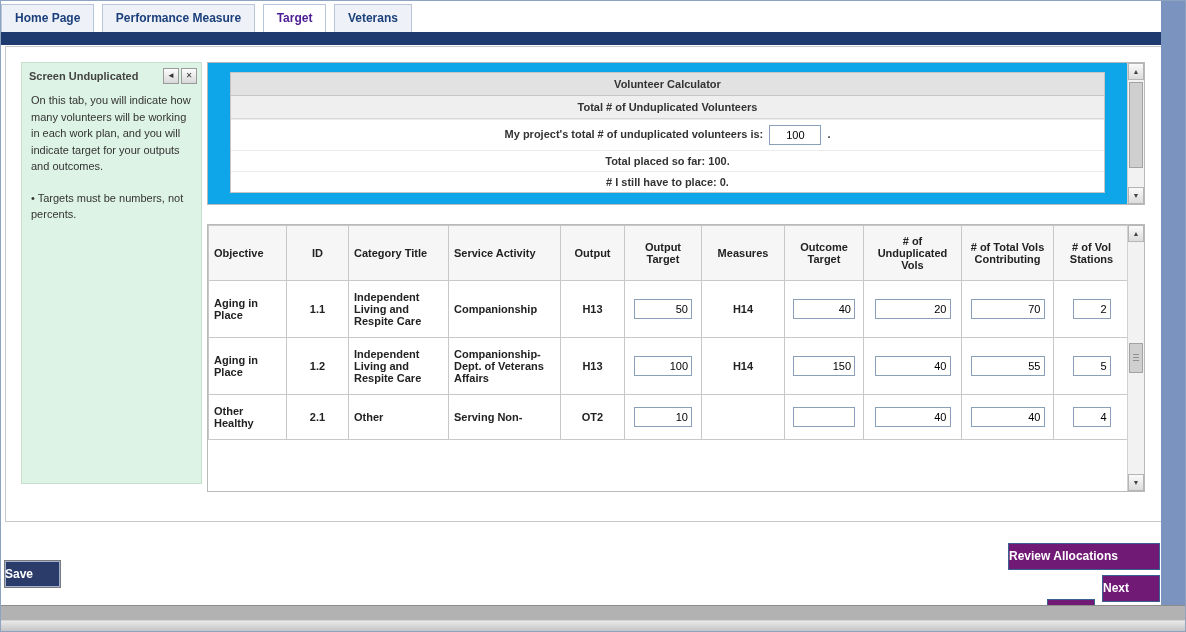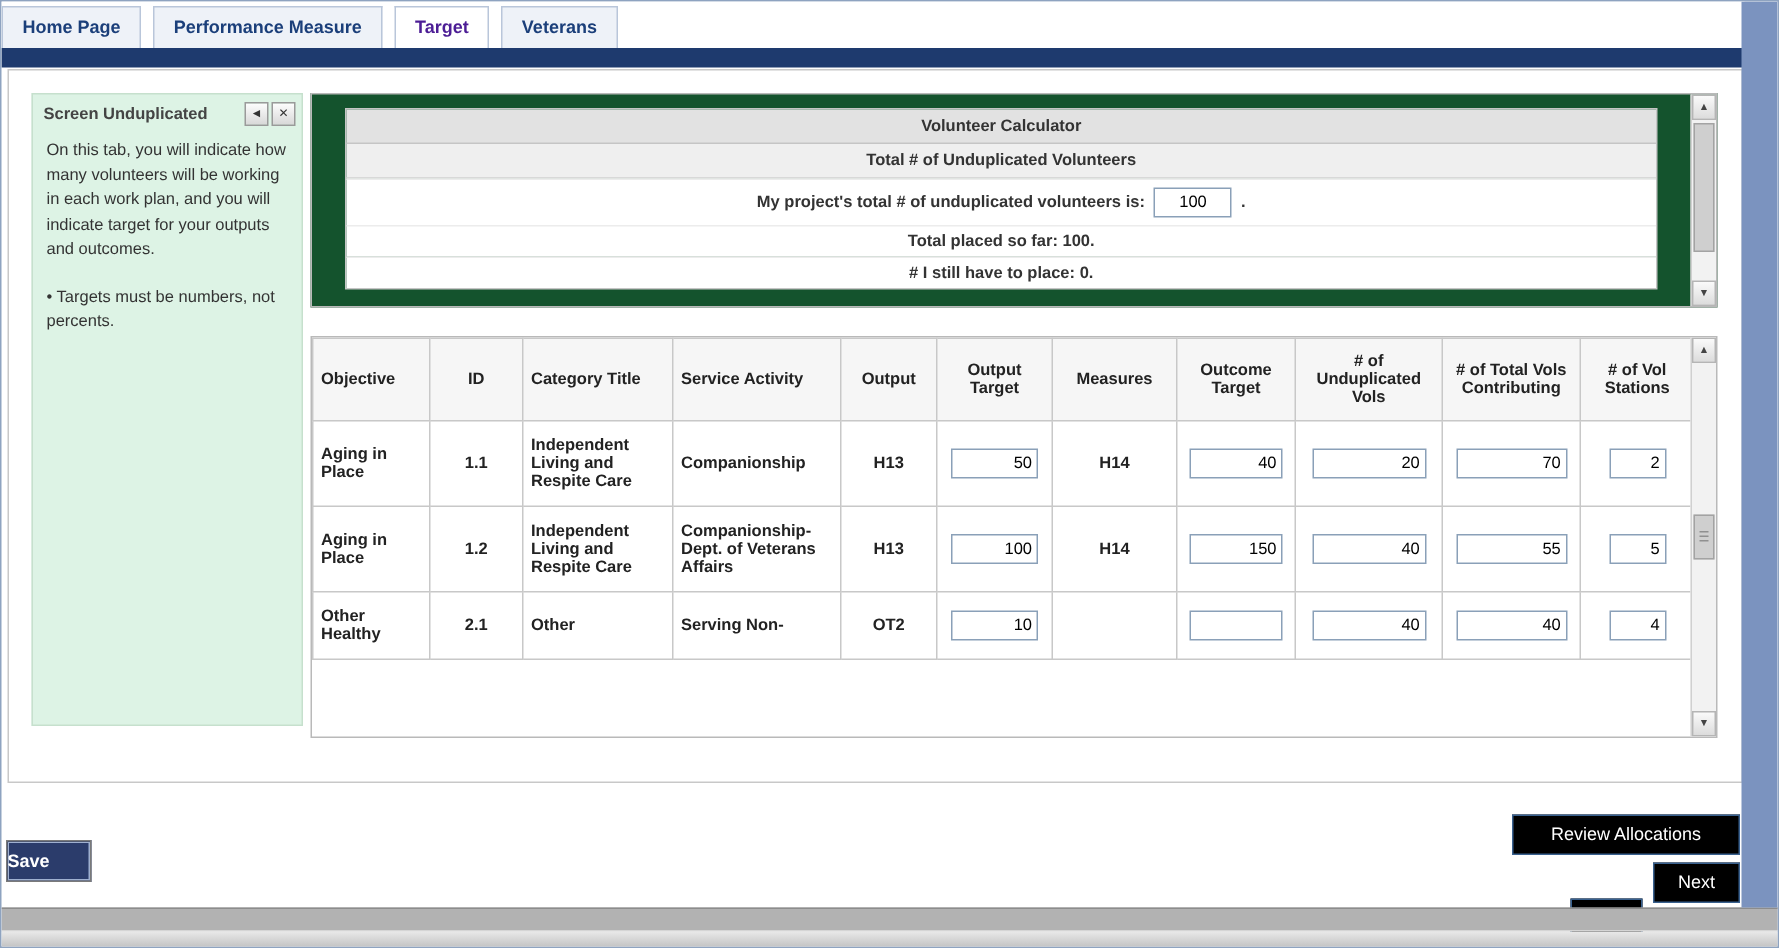--- a/index.html
+++ b/index.html
@@ -29,21 +29,21 @@
 
   
   .sidebar { position:absolute; left:15px; top:15px; width:181px; height:422px; background:#ddf3e5; border:1px solid #c6e0cd; font-size:11px; color:#333; }
   .sidebar-header { display:flex; align-items:center; padding:5px 4px 4px 7px; }
   .sidebar-title { flex:1; font-weight:bold; color:#444; font-size:11px; }
   .sb-mini-btn { width:16px; height:16px; margin-left:2px; background:linear-gradient(#fdfdfd,#d8d8d8); border:1px solid #9a9a9a; font-size:8px; line-height:14px; text-align:center; color:#333; cursor:pointer; }
   .sidebar-body { padding:4px 9px; line-height:1.5; }
   .sidebar-body p { margin-bottom:15px; }
 
   
-  .calc-panel { position:absolute; left:201px; top:15px; width:938px; height:143px; border:1px solid #b9b9b9; background:#14532d; }
+  .calc-panel { position:absolute; left:201px; top:15px; width:938px; height:143px; border:1px solid #b9b9b9; background:#0ea5e9; }
   .calc-inner { position:absolute; left:0; top:0; right:17px; bottom:0; padding:9px 22px; overflow:hidden; }
   .calc-box { border:1px solid #c5c5c5; font-size:11px; color:#333; font-weight:bold; text-align:center; }
   .calc-title { background:#e2e2e2; padding:5px 0; border-bottom:1px solid #c5c5c5; }
   .calc-sub { background:#efefef; padding:5px 0; border-bottom:1px solid #d8d8d8; }
   .calc-row { background:#ffffff; padding:4px 0; border-top:1px solid #ececec; }
   .calc-row.input-row { padding:5px 0; }
   .calc-input { width:52px; height:20px; border:1px solid #8aa0b8; font-size:11px; text-align:center; font-family:inherit; margin:0 3px; vertical-align:middle; }
 
   .summary-panel { position:absolute; left:201px; top:177px; width:938px; height:268px; border:1px solid #b9b9b9; background:#ffffff; overflow:hidden; }
   .summary-inner { position:absolute; left:0; top:0; right:17px; bottom:0; overflow:hidden; }
@@ -57,21 +57,21 @@
 
   
   .scrollbar { position:absolute; right:0; top:0; bottom:0; width:17px; background:#f2f2f2; border-left:1px solid #d0d0d0; }
   .sb-btn { position:absolute; left:0; width:16px; height:17px; background:linear-gradient(#fafafa,#dcdcdc); border:1px solid #b5b5b5; font-size:7px; line-height:15px; text-align:center; color:#444; cursor:pointer; }
   .sb-btn.up { top:0; }
   .sb-btn.down { bottom:0; }
   .sb-thumb { position:absolute; left:1px; width:14px; background:#cfcfcf; border:1px solid #a3a3a3; cursor:pointer; }
   .sb-thumb .grip { position:absolute; left:3px; right:3px; top:45%; border-top:1px solid #909090; box-shadow:0 3px 0 #909090, 0 -3px 0 #909090; }
 
   
-  .btn-blue { position:absolute; background:#000000; border:1px solid #39618f; color:#ffffff; font-weight:normal; font-size:12px; text-align:center; cursor:pointer; }
+  .btn-blue { position:absolute; background:#701a75; border:1px solid #39618f; color:#ffffff; font-weight:bold; font-size:12px; cursor:pointer; }
   #review-btn { left:1007px; top:542px; width:152px; height:27px; line-height:25px; }
   #back-btn   { left:1046px; top:574px; width:48px;  height:27px; line-height:25px;margin-top:24px; }
   #next-btn   { left:1101px; top:574px; width:58px;  height:27px; line-height:25px; }
   #save-btn   { position:absolute; left:3px; top:559px; width:57px; height:28px; background:#2b3c6b; border:1px solid #7a7a7a; box-shadow:inset 0 0 0 1px #9fb0d0; color:#fff; font-weight:bold; font-size:12px; line-height:26px; cursor:pointer; }
   .footer { position:absolute; left:0; top:604px; width:1186px; height:28px; }
   .footer-bar1 { height:15px; background:#b2b2b2; border-top:1px solid #8c8c8c; }
   .footer-bar2 { height:13px; background:linear-gradient(#e9e9e9,#bdbdbd); border-top:1px solid #d5d5d5; }
 </style>
 </head>
 <body>

